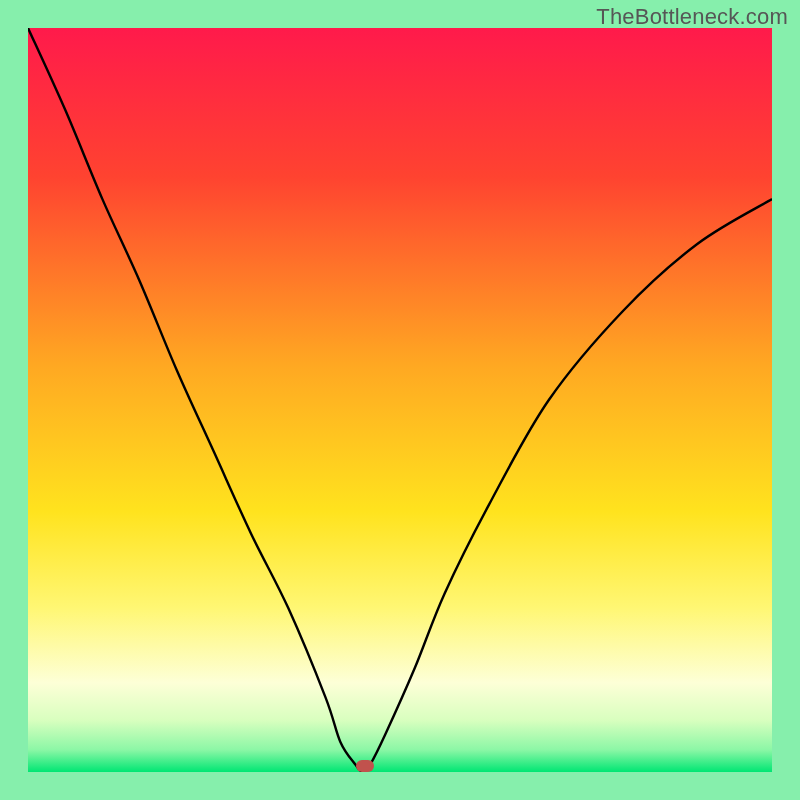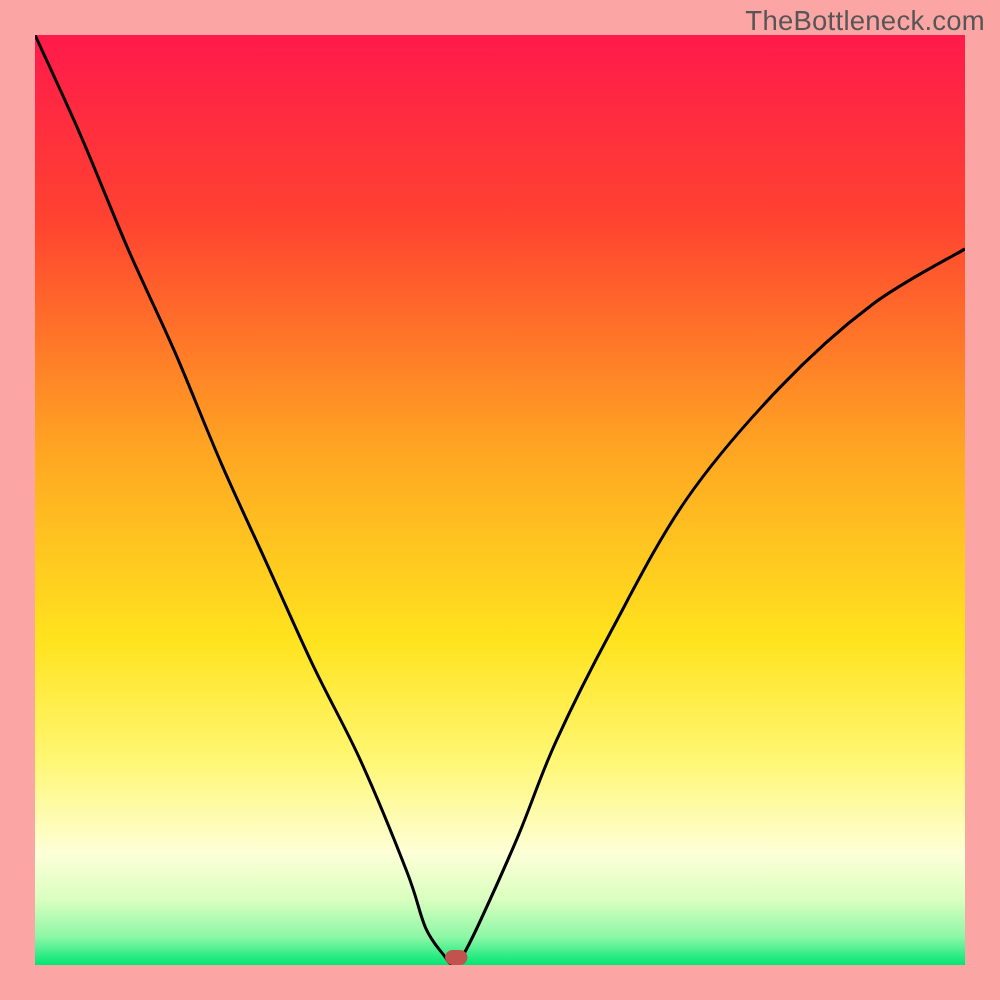--- a/index.html
+++ b/index.html
@@ -8,21 +8,21 @@
     width: 800px;
     height: 800px;
     background: #000;
     font-family: Arial, Helvetica, sans-serif;
     overflow: hidden;
   }
   .frame {
     position: absolute;
     left: 0; top: 0;
     width: 800px; height: 800px;
-    background: #fca5a5;
+    background: #86efac;
   }
   .plot-area {
     position: absolute;
     left: 28px;
     top: 28px;
     width: 744px;
     height: 744px;
     overflow: hidden;
   }
   .watermark {

